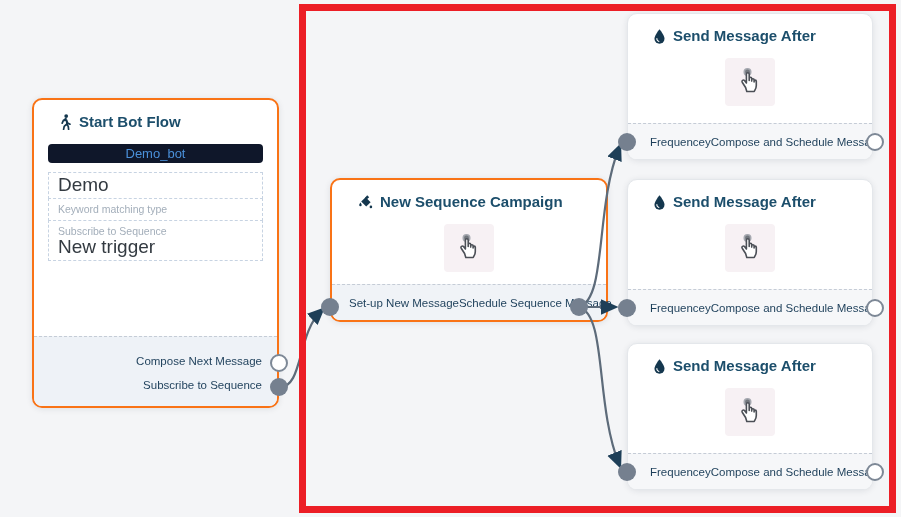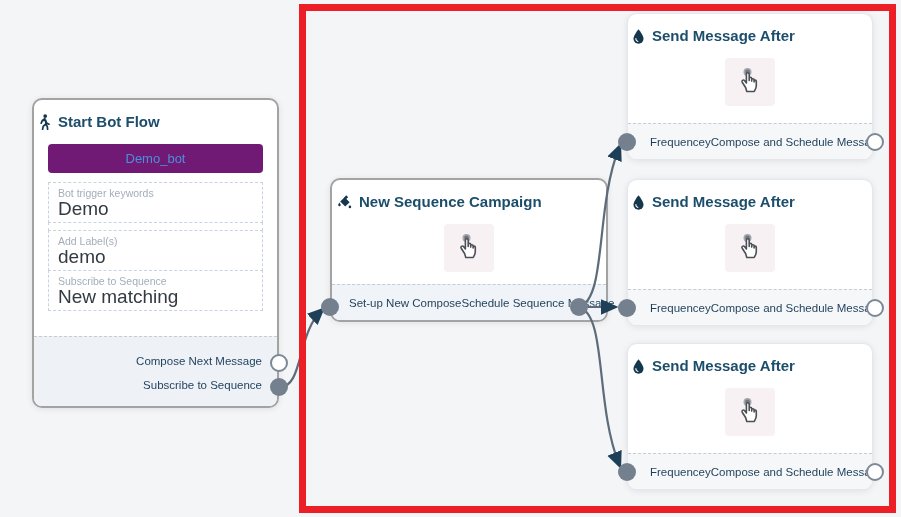--- a/index.html
+++ b/index.html
@@ -15,43 +15,43 @@
   }
 
   
   .node {
     position: absolute;
     background: #ffffff;
     border-radius: 10px;
     z-index: 10;
     box-shadow: 0 1px 6px rgba(30, 40, 60, 0.10);
   }
-  .node.blue-border { border: 2px solid #a3a3a3; }
+  .node.blue-border { border: 2px solid #f97316; }
   .node.gray-border { border: 1px solid #e4e7eb; }
 
   .node-header {
     display: flex;
     align-items: center;
     gap: 7px;
-    padding: 13px 16px 0 4px;
+    padding: 13px 16px 0 25px;
     font-size: 15px;
     font-weight: 700;
     color: #1c4e6b;
     line-height: 17px;
     white-space: nowrap;
   }
   .node-header svg { flex: 0 0 auto; }
 
   
   #start-node { left: 32px; top: 98px; width: 247px; height: 310px; }
 
   .bot-name-btn {
     margin: 14px 14px 0 14px;
-    height: 29px;
-    background: #701a75;
+    height: 19px;
+    background: #0f172a;
     border: none;
     border-radius: 4px;
     width: calc(100% - 28px);
     color: #4a90d9;
     font-size: 13px;
     font-family: "Liberation Sans", sans-serif;
     cursor: pointer;
   }
 
   .fields { margin: 10px 14px 0 14px; }
@@ -161,32 +161,28 @@
         <circle cx="7.2" cy="2.1" r="1.9" fill="#14374e"></circle>
         <path d="M6.8 4.6 L4.4 6.4 L3.2 9.2 M4.4 6.4 L7.6 6.2 L8.6 9.0 L11 10.2 M7.6 6.2 L7.9 9.8 L5.2 12.4 L4.6 15.4 M7.9 9.8 L9.3 12.6 L9.6 15.4" stroke="#14374e" stroke-width="1.7" fill="none" stroke-linecap="round" stroke-linejoin="round"></path>
       </svg>
       <span>Start Bot Flow</span>
     </div>
 
     <button class="bot-name-btn">Demo_bot</button>
 
     <div class="fields">
       <div class="field">
-        <div class="field-label">Bot trigger keywords</div>
         <div class="field-value">Demo</div>
       </div>
       <div class="field">
-      </div>
-      <div class="field">
-        <div class="field-label">Add Label(s)</div>
-        <div class="field-value">demo</div>
+        <div class="field-label">Keyword matching type</div>
       </div>
       <div class="field">
         <div class="field-label">Subscribe to Sequence</div>
-        <div class="field-value">New matching</div>
+        <div class="field-value">New trigger</div>
       </div>
     </div>
 
     <div class="start-footer">
       <div class="out-row">Compose Next Message</div>
       <div class="out-row">Subscribe to Sequence</div>
     </div>
   </div>
 
   <div class="node blue-border" id="sequence-node">
@@ -202,21 +198,21 @@
 
     <div class="hand-wrap">
       <svg width="34" height="34" viewBox="0 0 34 34">
         <circle cx="14.5" cy="7" r="4" fill="#8a8f98" opacity="0.75"></circle>
         <circle cx="14.5" cy="7" r="2.4" fill="#6d7178" opacity="0.9"></circle>
         <path fill="#ffffff" stroke="#4b4f56" stroke-width="1.6" stroke-linejoin="round" stroke-linecap="round" d="M12.6 22.5 L9.2 17.2 c-.9-1.5 1.2-2.9 2.3-1.6 l1.9 2.4 V9.2 c0-1.9 2.8-1.9 2.8 0 v6.2 v-1.9 c0-1.6 2.5-1.6 2.5 0 v2.6 v-1.3 c0-1.5 2.4-1.5 2.4 0 v2.1 v-.7 c0-1.4 2.2-1.4 2.2 0 v4.2 c0 2.1-.6 3.3-1.4 4.7 l-.7 1.4 h-7.4 Z"></path>
       </svg>
     </div>
 
     <div class="node-footer">
-      <span>Set-up New Compose</span>
+      <span>Set-up New Message</span>
       <span>Schedule Sequence Message</span>
     </div>
   </div>
 
   <div class="node gray-border send-node" id="send-node-0">
     <div class="node-header">
       <svg width="13" height="16" viewBox="0 0 14 16">
         <path d="M7 0.8 C7 0.8 1.6 7.4 1.6 11 a5.4 5.4 0 0 0 10.8 0 C12.4 7.4 7 0.8 7 0.8 Z" fill="#14374e"></path>
         <path d="M4.2 10.6 a2.9 2.9 0 0 0 2.2 3.2" stroke="#ffffff" stroke-width="1.1" fill="none" stroke-linecap="round"></path>
       </svg>

